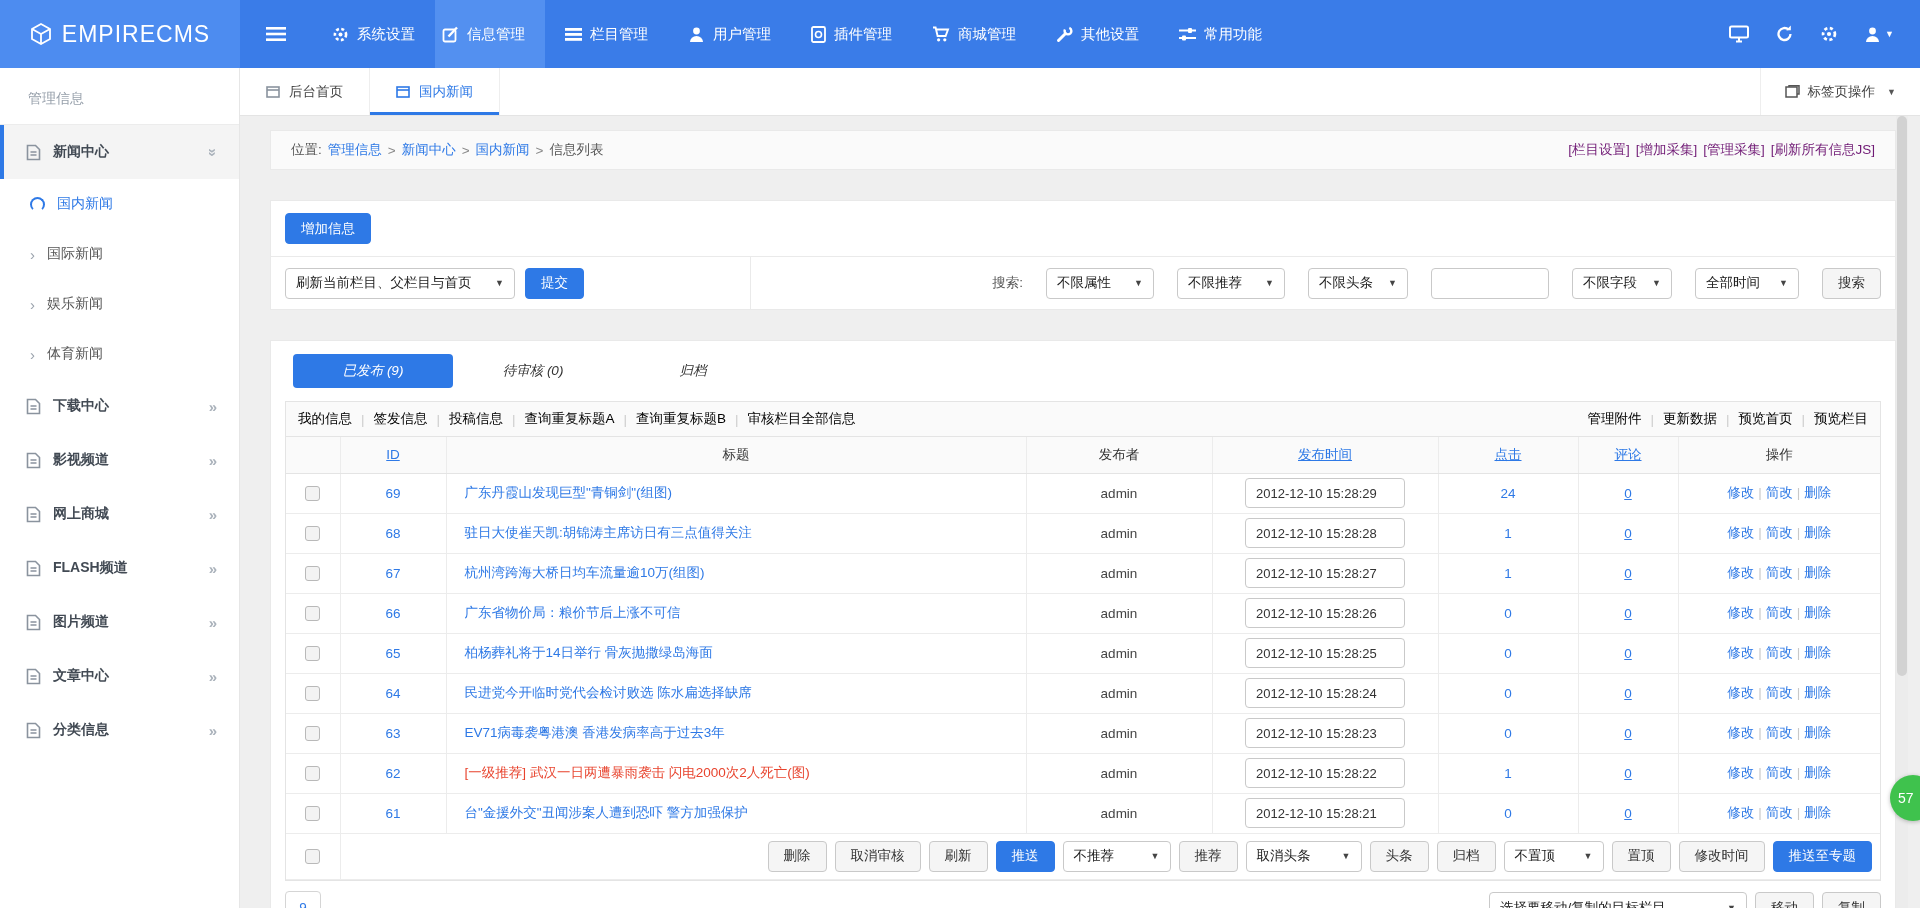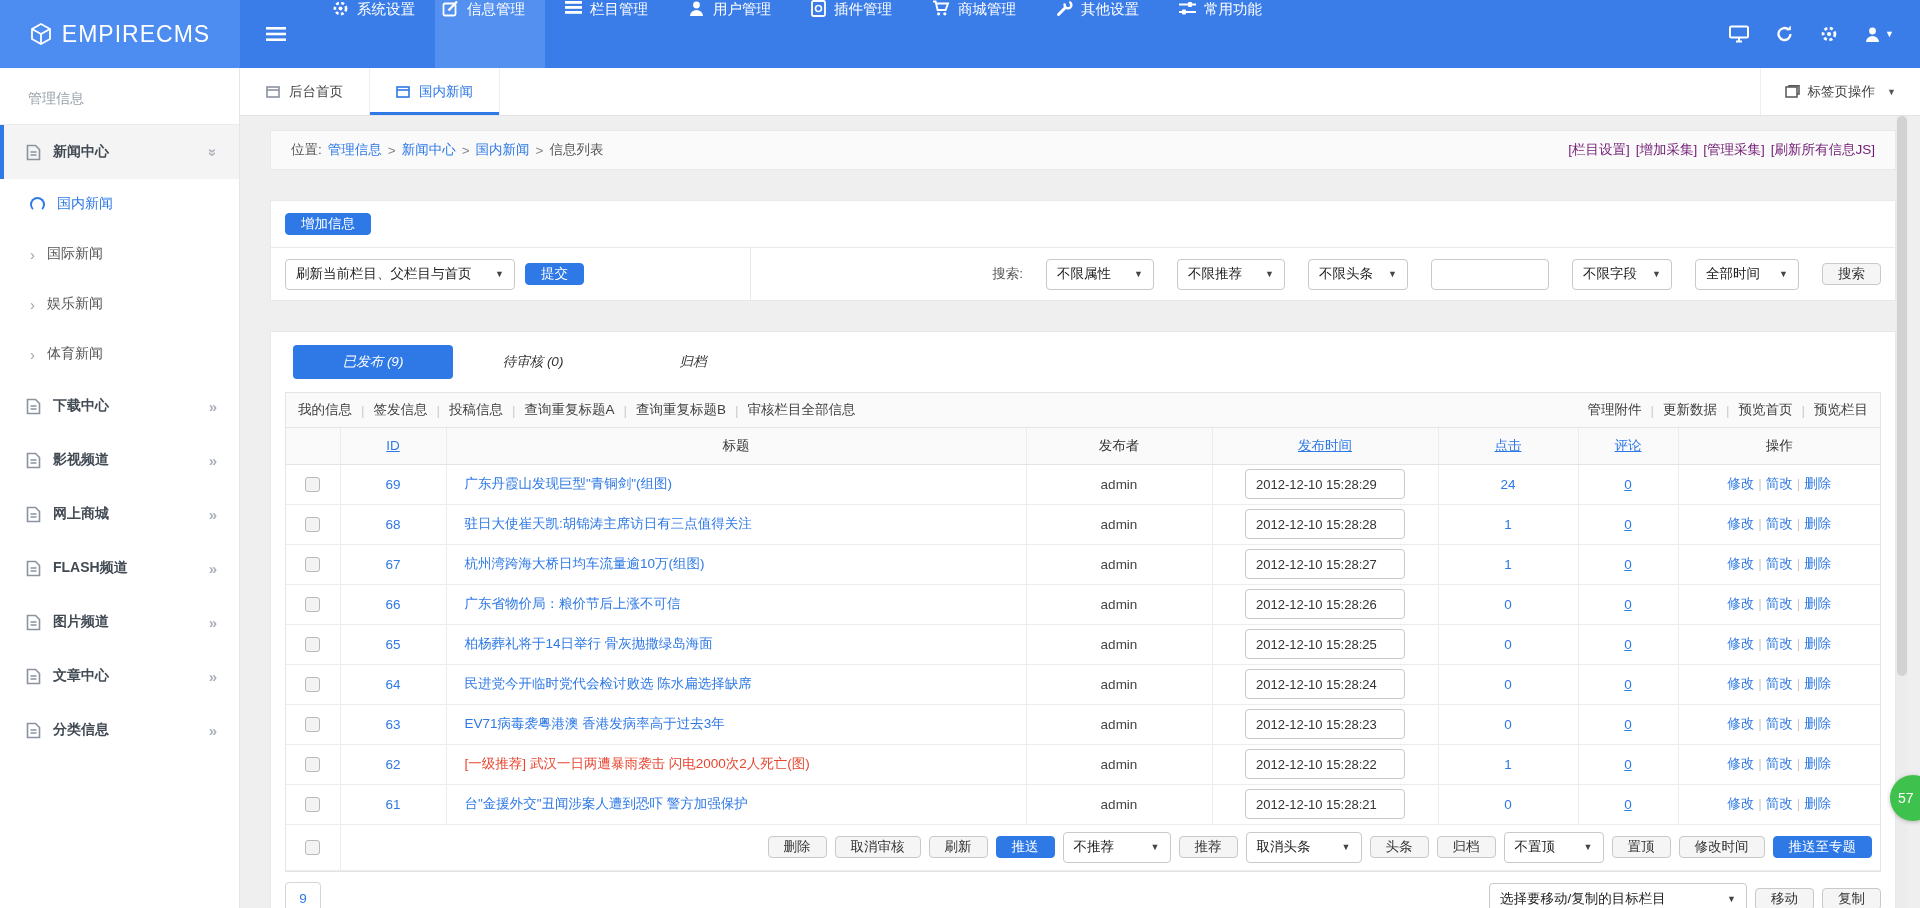--- a/index.html
+++ b/index.html
@@ -5,21 +5,21 @@
   * { margin:0; padding:0; box-sizing:border-box; }
   html,body { width:1920px; height:908px; overflow:hidden;
     font-family:"Liberation Sans","DejaVu Sans",sans-serif; font-size:14px; color:#333; background:#efefef; }
 
   
   .topbar { height:68px; background:#3a7ce8; display:flex; align-items:stretch; color:#fff; }
   .logo { width:240px; background:#4d8cf0; display:flex; align-items:center; justify-content:center; gap:10px; }
   .logo .brand { font-size:23px; font-weight:normal; letter-spacing:1px; }
   .hamburger { display:flex; align-items:center; padding:0 26px; cursor:pointer; }
   .nav { display:flex; align-items:stretch; }
-  .nav-item { display:flex; align-items:flex-start; gap:8px; padding:0 20px; font-size:14.5px; cursor:pointer; }
+  .nav-item { display:flex; align-items:center; gap:8px; padding:0 20px; font-size:14.5px; cursor:pointer; }
   .nav-item.active { background:#5390f0;padding-left:7px; }
   .top-right { margin-left:auto; display:flex; align-items:center; gap:26px; padding-right:26px; }
   .tico { display:flex; align-items:center; cursor:pointer; }
   .caret { font-size:9px; margin-left:4px; }
   svg.i { display:block; }
 
   
   .shell { display:flex; height:840px; }
   .sidebar { width:240px; background:#fff; border-right:1px solid #e6e6e6; flex:none; }
   .sb-header { color:#97a0ab; font-size:14px; padding:22px 0 16px 28px; border-bottom:1px solid #ececec; }
@@ -54,34 +54,34 @@
   .crumb .sep { color:#888; }
   .crumb-right { margin-left:auto; display:flex; gap:6px; }
   .crumb-right a { color:#701a75; font-size:13.5px; text-decoration:none; cursor:pointer; }
 
   .toolbar-panel { margin-bottom:30px; }
   .tb-row1 { padding:12px 14px; border-bottom:1px solid #eaeaea; }
   .tb-row2 { display:flex; align-items:center; height:52px; }
   .tb-left { display:flex; align-items:center; gap:10px; padding:0 14px; width:480px; border-right:1px solid #eaeaea; height:100%; }
   .tb-search { margin-left:auto; display:flex; align-items:center; gap:23px; padding-right:14px; font-size:13.5px; color:#555; }
 
-  .btn { height:22px; padding:0 15px; border:1px solid #c9c9c9; border-radius:4px; background:#f5f5f5; color:#333; font-size:13.5px; cursor:pointer; font-family:inherit; }
+  .btn { height:31px; padding:0 15px; border:1px solid #c9c9c9; border-radius:4px; background:#f5f5f5; color:#333; font-size:13.5px; cursor:pointer; font-family:inherit; }
   .btn.primary { background:#2e79e6; border-color:#2e79e6; color:#fff; }
   .sel { height:31px; display:inline-flex; align-items:center; justify-content:space-between; gap:14px; border:1px solid #c9c9c9; border-radius:4px; background:#fff; padding:0 10px; font-size:13.5px; color:#222; cursor:pointer; }
   .sel::after { content:"▼"; font-size:9px; color:#444; }
   input.txt { height:31px; width:118px; border:1px solid #c9c9c9; border-radius:4px; padding:0 8px; font-size:13px; font-family:inherit; }
 
   .list-panel { padding:0 14px 0 14px; border-bottom:none; }
   .status-tabs { display:flex; align-items:center; padding:13px 8px 13px 8px; gap:0;font-style:italic; }
   .stab { min-width:160px; text-align:center; font-size:13.5px; color:#333; cursor:pointer; padding:8px 26px; }
   .stab.active { background:#2e79e6; color:#fff; border-radius:4px; font-weight:normal; }
 
   .table-box { border:1px solid #e4e4e4; }
   .quick { display:flex; align-items:center; background:#fafafa; border-bottom:1px solid #e4e4e4; padding:8px 12px; font-size:13.5px; }
-  .quick a { color:#404040; text-decoration:none; cursor:pointer; }
+  .quick a { color:#000000; text-decoration:none; cursor:pointer; }
   .quick .d { color:#ccc; margin:0 9px; }
   .quick-r { margin-left:auto; display:flex; align-items:center; }
 
   table.grid { width:100%; border-collapse:collapse; table-layout:fixed; font-size:13.5px; }
   .grid th { background:#fafafa; font-weight:normal; color:#333; height:36px; border-bottom:1px solid #e4e4e4; border-right:1px solid #ececec; }
   .grid th:last-child, .grid td:last-child { border-right:none; }
   .grid td { height:40px; border-bottom:1px solid #ececec; border-right:1px solid #ececec; text-align:center; color:#444; }
   .grid a { color:#2e79e6; text-decoration:none; cursor:pointer; }
   .grid a.u, .grid .hlink { text-decoration:underline; }
   .grid td.tl { text-align:left; padding-left:18px; }

